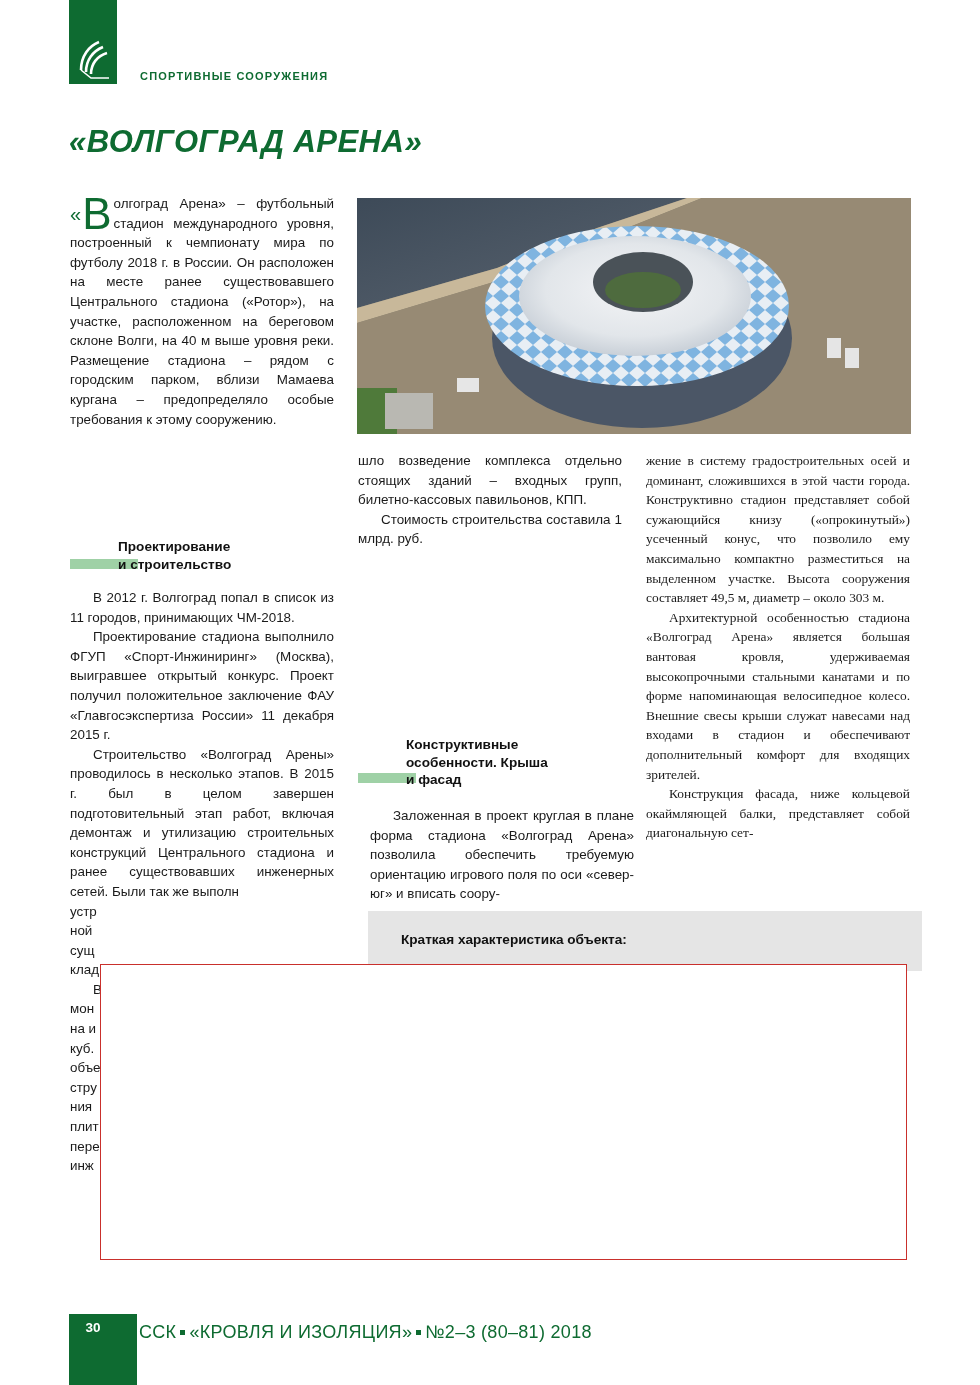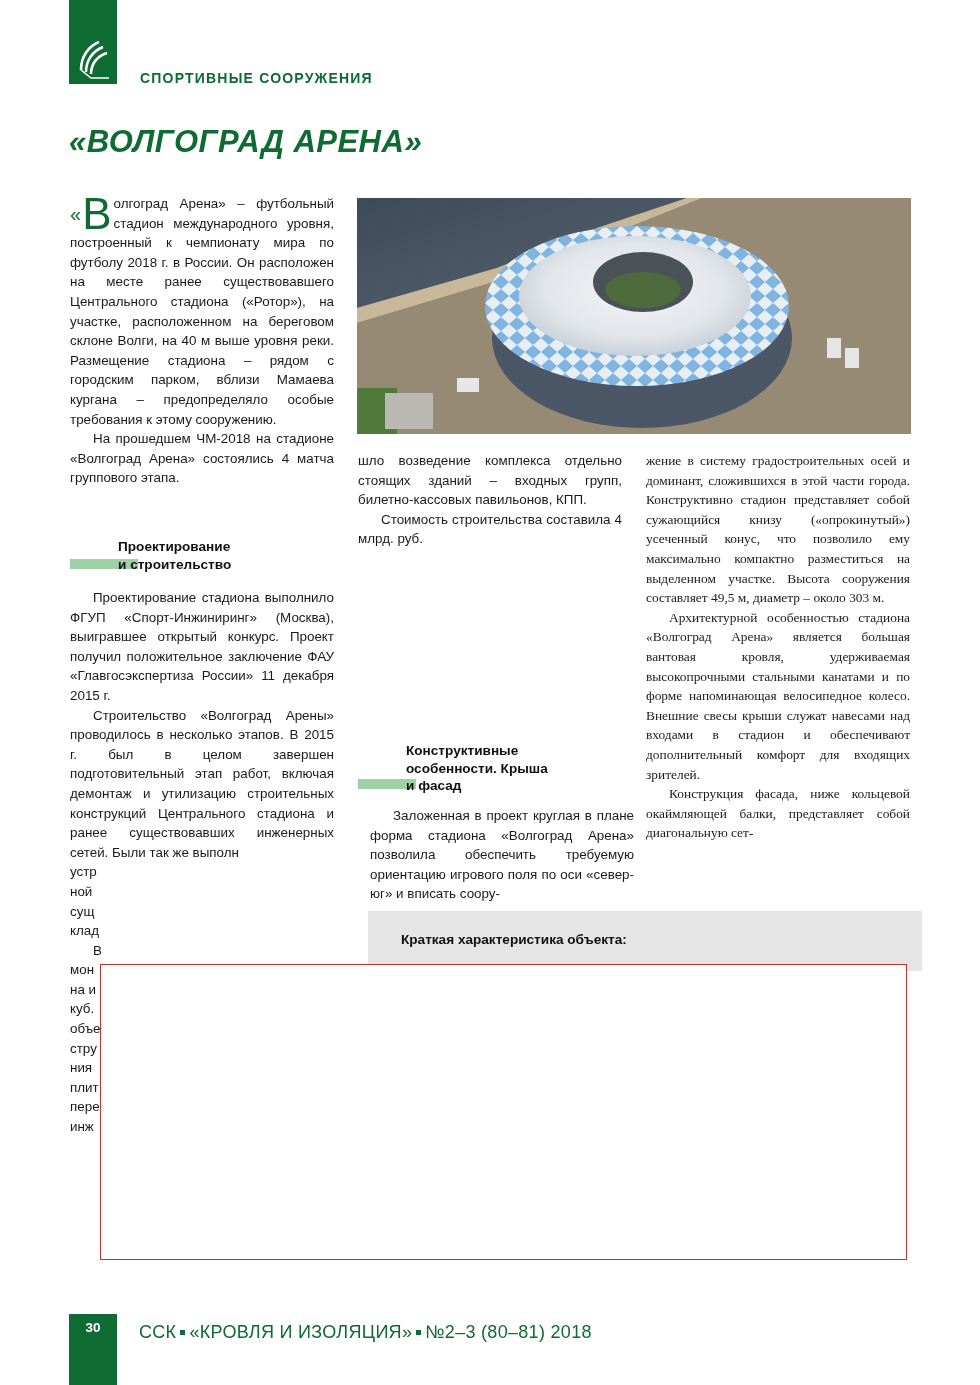--- a/index.html
+++ b/index.html
@@ -2,21 +2,21 @@
 <html><head>
 <meta charset="utf-8">
 <style>
   html, body { margin: 0; padding: 0; background: #ffffff; }
   body { width: 980px; height: 1385px; position: relative; overflow: hidden;
          font-family: "Liberation Sans", sans-serif; color: #1a1a1a; }
 
   .top-tab { position: absolute; left: 69px; top: 0; width: 48px; height: 84px; background: #0e6b31; }
   .logo { position: absolute; left: 8px; top: 36px; width: 34px; height: 44px; }
 
-  .section-label { position: absolute; left: 140px; top: 70px; font-size: 14px; font-weight: bold;
+  .section-label { position: absolute; left: 140px; top: 70px; font-size: 11px; font-weight: bold;
                    letter-spacing: 1.2px; color: #0e6b31; }
 
   .title { position: absolute; left: 69px; top: 124px; font-size: 31px; font-weight: bold; color: #0e6b31;
            letter-spacing: 0.5px; }
 
   .col { position: absolute; font-size: 13.4px; line-height: 19.6px; text-align: justify; color: #1a1a1a; }
   .col p { margin: 0; text-indent: 23px; }
   .col p.noindent { text-indent: 0; }
   .col-left { left: 70px; top: 194px; width: 264px; }
   .col-mid { left: 358px; top: 451px; width: 264px; }
@@ -26,33 +26,33 @@
   .dropcap-quote { float: left; font-size: 20px; color: #0e6b31; line-height: 28px; margin-top: 6px; margin-right: 1px; }
   .dropcap { float: left; font-size: 44px; line-height: 36px; color: #0e6b31; margin-top: 2px; margin-right: 2px; font-weight: normal; }
 
   .subhead { position: relative; font-weight: bold; font-size: 13.6px; line-height: 17.5px; color: #111;
              margin: 0; }
   .subhead .bar { position: absolute; height: 10px; background: #9fd1a6; z-index: 0; }
   .subhead span { position: relative; z-index: 1; padding-left: 24px; }
 
   .sub1 { position: absolute; left: 94px; top: 538px; width: 240px; }
   .sub1 .bar { left: -24px; top: 21px; width: 68px; }
-  .sub2 { position: absolute; left: 382px; top: 736px; width: 240px; margin-top: 6px; }
+  .sub2 { position: absolute; left: 382px; top: 736px; width: 240px; }
   .sub2 .bar { left: -24px; top: 37px; width: 58px; }
 
   .photo { position: absolute; left: 357px; top: 198px; width: 554px; height: 236px; overflow: hidden;
            background: #7a7466; }
 
   .spec-box { position: absolute; left: 368px; top: 911px; width: 554px; height: 60px; background: #e5e5e5; }
   .spec-title { position: absolute; left: 33px; top: 21px; font-size: 13.6px; font-weight: bold; color: #111; }
 
   .blank-panel { position: absolute; left: 100px; top: 964px; width: 807px; height: 296px; background: #ffffff;
                  border: 1.5px solid #c9302c; box-sizing: border-box; }
 
-  .bottom-tab { position: absolute; left: 69px; top: 1314px; width: 48px; height: 71px; background: #0e6b31; }
+  .bottom-tab { position: absolute; left: 69px; top: 1314px; width: 68px; height: 71px; background: #0e6b31; }
   .page-num { position: absolute; left: 0; top: 6px; width: 48px; text-align: center; color: #ffffff;
               font-weight: bold; font-size: 13.5px; }
   .footer-text { position: absolute; left: 139px; top: 1322px; font-size: 18px; color: #0e6b31; letter-spacing: 0.3px; }
   .footer-text .sq { display: inline-block; width: 5px; height: 5px; background: #0e6b31; vertical-align: middle; margin: 0 4px 2px 4px; }
 </style>
 </head>
 <body>
 
 <div class="top-tab">
   <svg class="logo" viewBox="0 0 34 44">
@@ -63,30 +63,30 @@
   </svg>
 </div>
 
 <div class="section-label">СПОРТИВНЫЕ СООРУЖЕНИЯ</div>
 <h1 class="title" style="margin:0;font-style:italic;">«ВОЛГОГРАД АРЕНА»</h1>
 
 <div class="col col-left">
   <p class="noindent dropcap-wrap">
     <span class="dropcap-quote">«</span><span class="dropcap">В</span><span>олгоград Арена» – футбольный стадион международного уровня, построенный к чемпионату мира по футболу 2018 г. в России. Он расположен на месте ранее существовавшего Центрального стадиона («Ротор»), на участке, расположенном на береговом склоне Волги, на 40 м выше уровня реки. Размещение стадиона – рядом с городским парком, вблизи Мамаева кургана – предопределяло особые требования к этому сооружению.</span>
   </p>
-  <p>На прошедшем ЧМ-2018 на стадионе «Волгоград Арена» состоялись 4 матча группового этапа.</p>
 </div>
 
 <div class="subhead sub1">
   <div class="bar"></div>
   <span>Проектирование</span><br>
   <span>и строительство</span>
 </div>
 
 <div class="col" style="left:70px; top:588px; width:264px;">
+  <p>В 2012 г. Волгоград попал в список из 11 городов, принимающих ЧМ-2018.</p>
   <p>Проектирование стадиона выполнило ФГУП «Спорт-Инжиниринг» (Москва), выигравшее открытый конкурс. Проект получил положительное заключение ФАУ «Главгосэкспертиза России» 11 декабря 2015 г.</p>
   <p>Строительство «Волгоград Арены» проводилось в несколько этапов. В 2015 г. был в целом завершен подготовительный этап работ, включая демонтаж и утилизацию строительных конструкций Центрального стадиона и ранее существовавших инженерных сетей. Были так же выполн</p>
   <p class="noindent">устр</p>
   <p class="noindent">ной</p>
   <p class="noindent">сущ</p>
   <p class="noindent">клад</p>
   <p>В</p>
   <p class="noindent">мон</p>
   <p class="noindent">на и</p>
   <p class="noindent">куб.</p>
@@ -127,21 +127,21 @@
     <ellipse cx="285" cy="140" rx="150" ry="90" fill="#4b5666"></ellipse>
     <ellipse cx="280" cy="108" rx="152" ry="80" fill="url(#diamonds)"></ellipse>
     <ellipse cx="278" cy="98" rx="116" ry="60" fill="url(#roof)"></ellipse>
     <ellipse cx="286" cy="84" rx="50" ry="30" fill="#4a5258"></ellipse>
     <ellipse cx="286" cy="92" rx="38" ry="18" fill="#4e6b3e"></ellipse>
   </svg>
 </div>
 
 <div class="col col-mid">
   <p class="noindent">шло возведение комплекса отдельно стоящих зданий – входных групп, билетно-кассовых павильонов, КПП.</p>
-  <p>Стоимость строительства составила 4 млрд. руб.</p>
+  <p>Стоимость строительства составила 1 млрд. руб.</p>
 </div>
 
 <div class="subhead sub2">
   <div class="bar"></div>
   <span>Конструктивные</span><br>
   <span>особенности. Крыша</span><br>
   <span>и фасад</span>
 </div>
 
 <div class="col" style="left:370px; top:806px; width:264px;">

